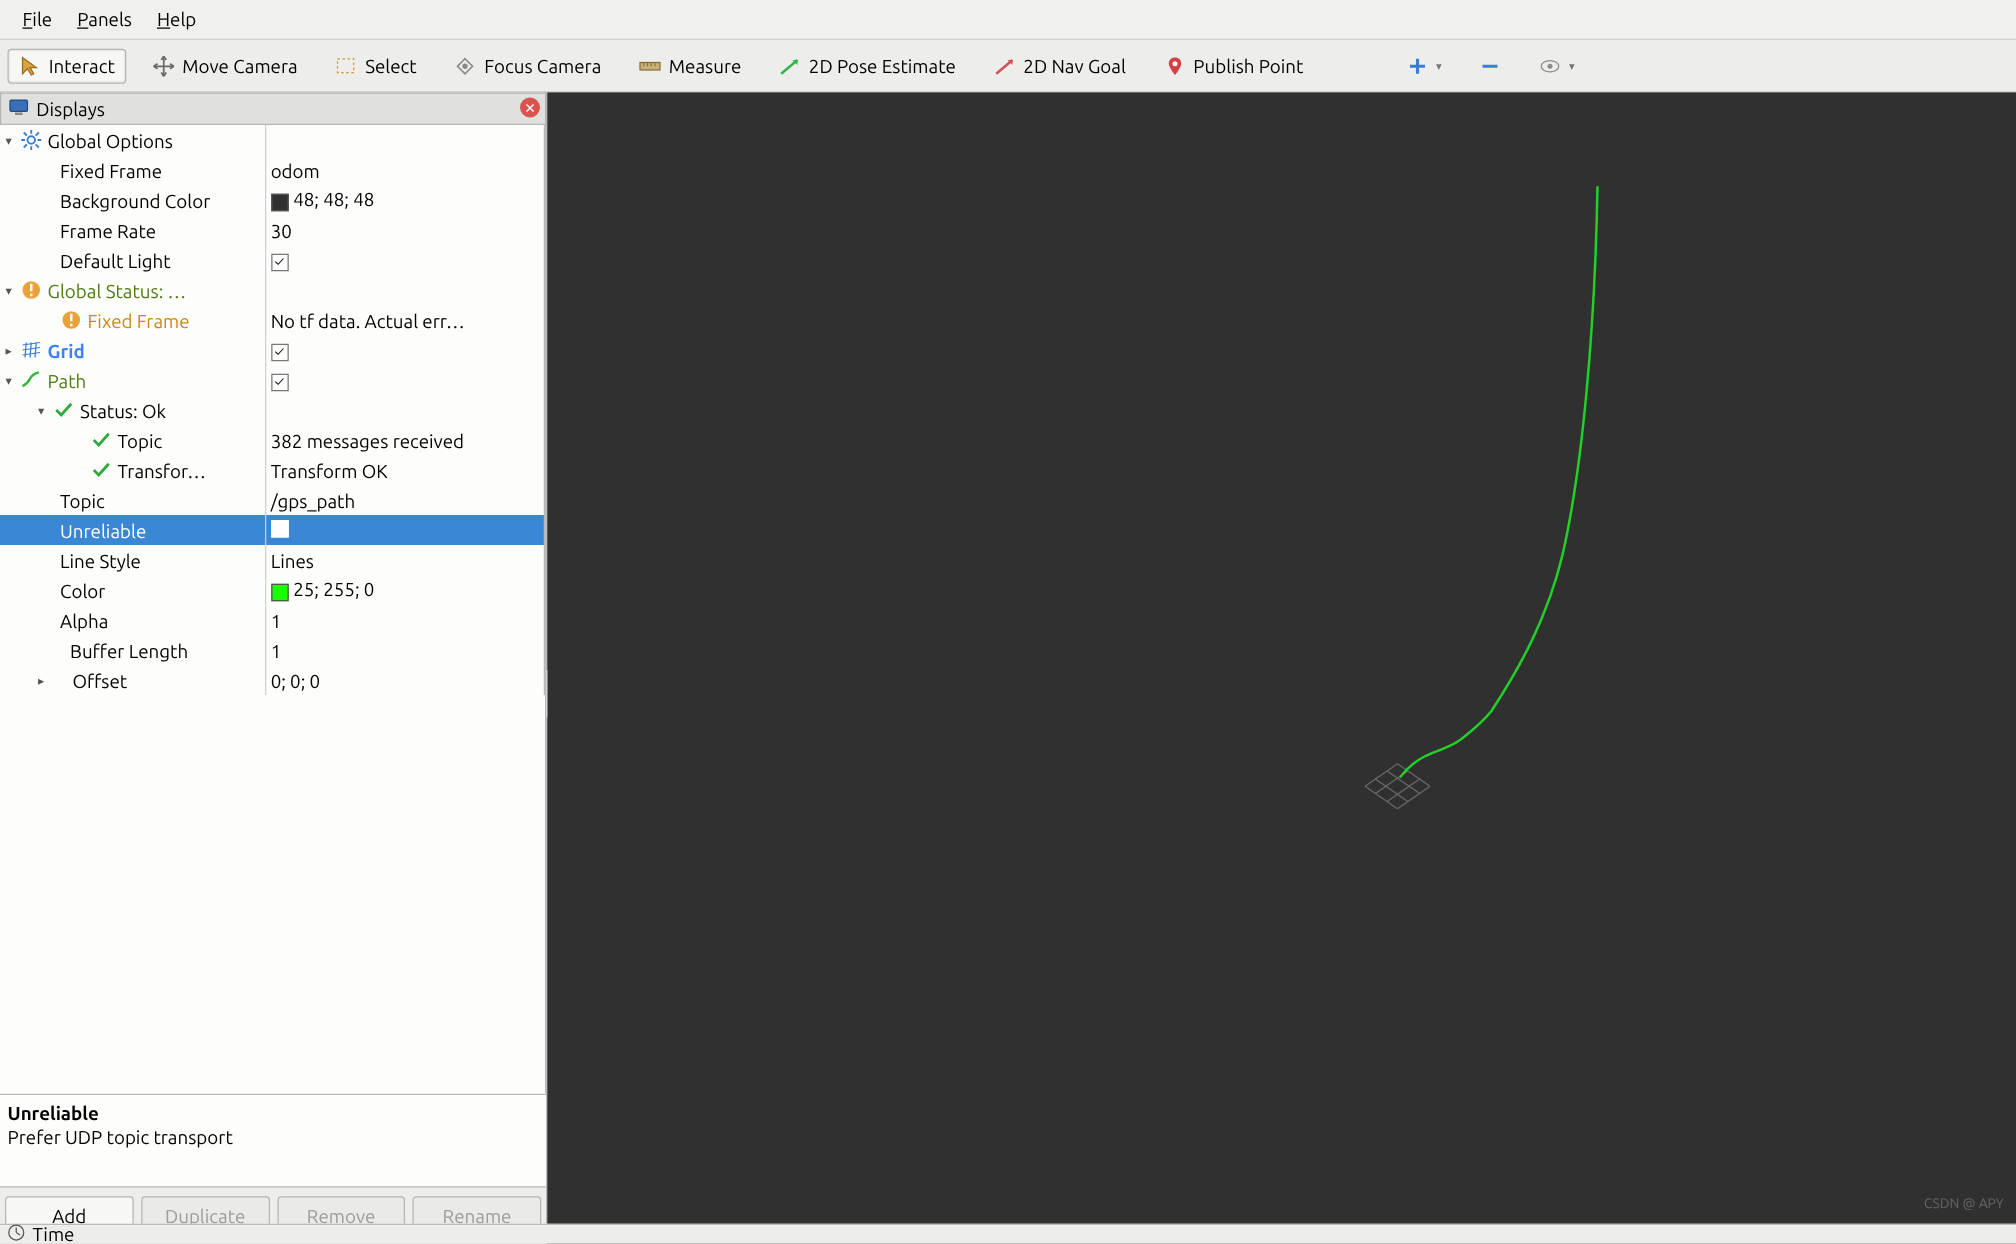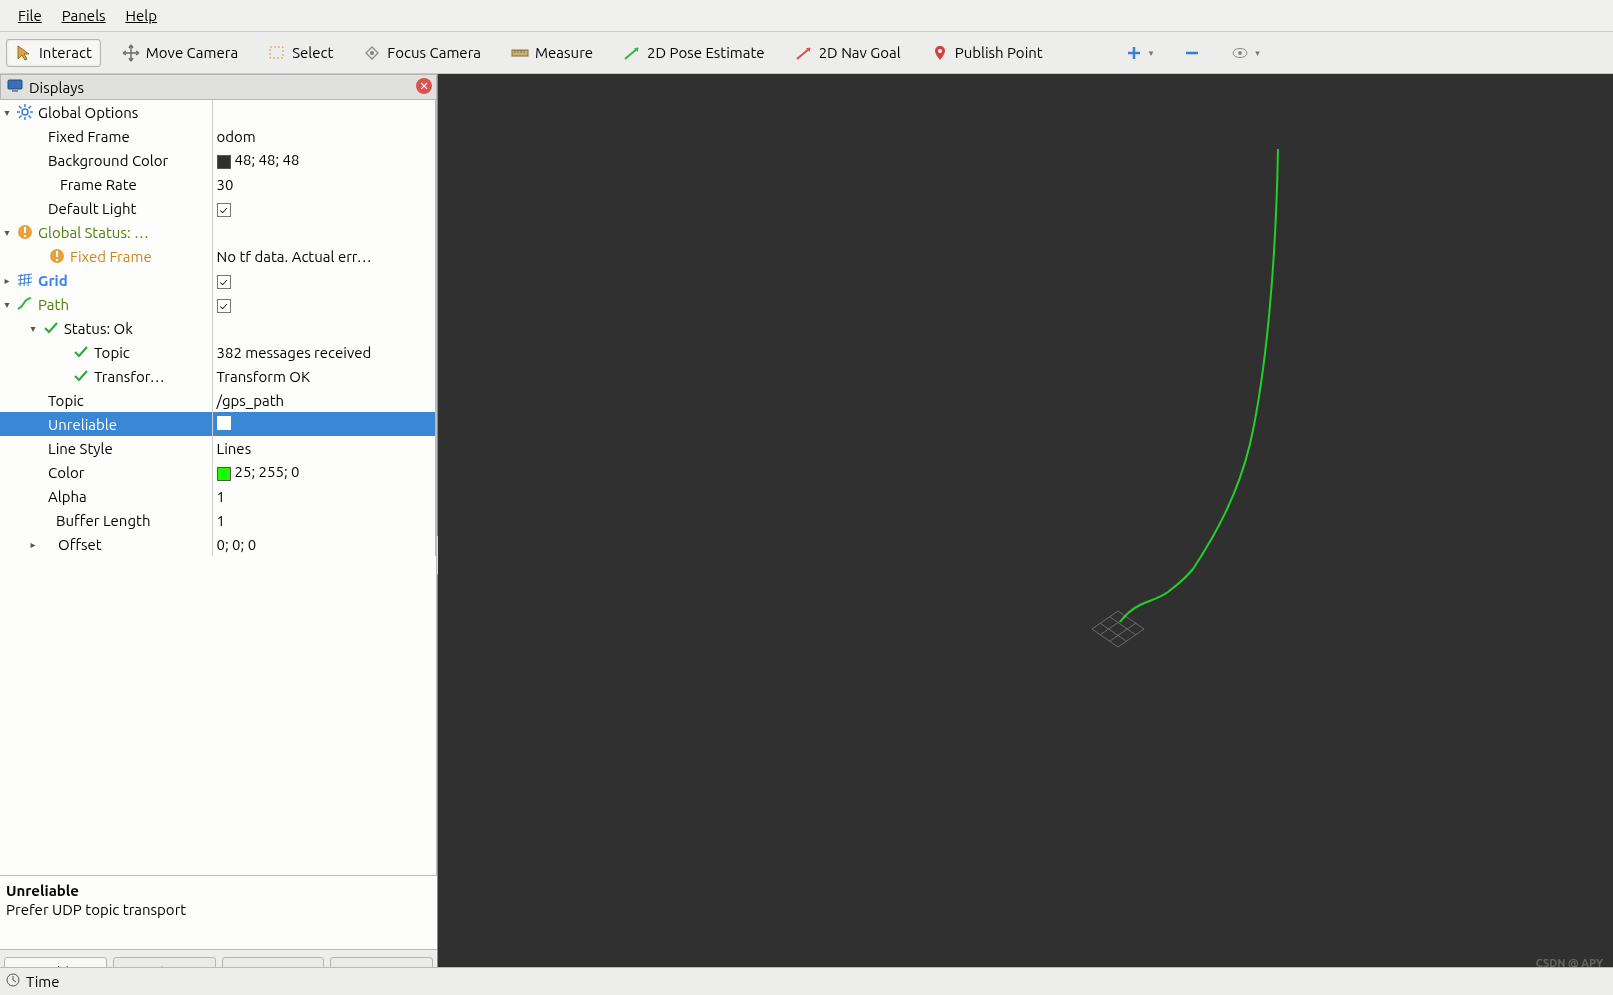--- a/index.html
+++ b/index.html
@@ -16,21 +16,20 @@
   overflow: hidden;
   user-select: none;
 }
 .menubar {
   height: 32px;
   background: #f0f0ee;
   display: flex;
   align-items: center;
   padding: 0 8px;
   border-bottom: 1px solid #cfcfcf;
-  text-decoration: underline;
 }
 .menubar .menu-item {
   padding: 4px 10px;
   cursor: pointer;
 }
 .menubar .menu-item .ul {
   text-decoration: underline;
 }
 .toolbar {
   height: 42px;
@@ -179,21 +178,20 @@
   cursor: pointer;
 }
 .btnrow button:disabled {
   color: #9c9c9c;
   background: #eaeae8;
 }
 .viewport {
   flex: 1;
   position: relative;
   background: #303030;
-  font-weight: bold;
 }
 .viewport svg {
   position: absolute;
   inset: 0;
 }
 .collapse-handle {
   position: absolute;
   right: -9px;
   top: 50%;
   width: 9px;
@@ -203,21 +201,21 @@
   border-left: none;
   font-size: 9px; color:#555;
   display:flex; align-items:center; justify-content:center;
   cursor:pointer;
 }
 .bottombar {
   position: absolute;
   left: 0;
   bottom: 0;
   width: 100%;
-  height: 28px;
+  height: 16px;
   background: #ededec;
   border-top: 1px solid #bbb;
   display: flex;
   align-items: center;
   padding: 0 6px;
   gap: 6px;
 }
 .watermark {
   position: absolute;
   right: 10px;
@@ -394,21 +392,21 @@
         <tr>
           <td class="keycol">
                 <div class="node" style="padding-left:48px">
                   <span>Background Color</span>
                 </div>
               </td>
           <td class="valcol"><span class="colorchip" style="background:#303030"></span><span>48; 48; 48</span></td>
         </tr>
         <tr>
           <td class="keycol">
-                <div class="node" style="padding-left:60px">
+                <div class="node" style="padding-left:48px">
                   <span>Frame Rate</span>
                 </div>
               </td>
           <td class="valcol"><span>30</span></td>
         </tr>
         <tr>
           <td class="keycol">
                 <div class="node" style="padding-left:48px">
                   <span>Default Light</span>
                 </div>

